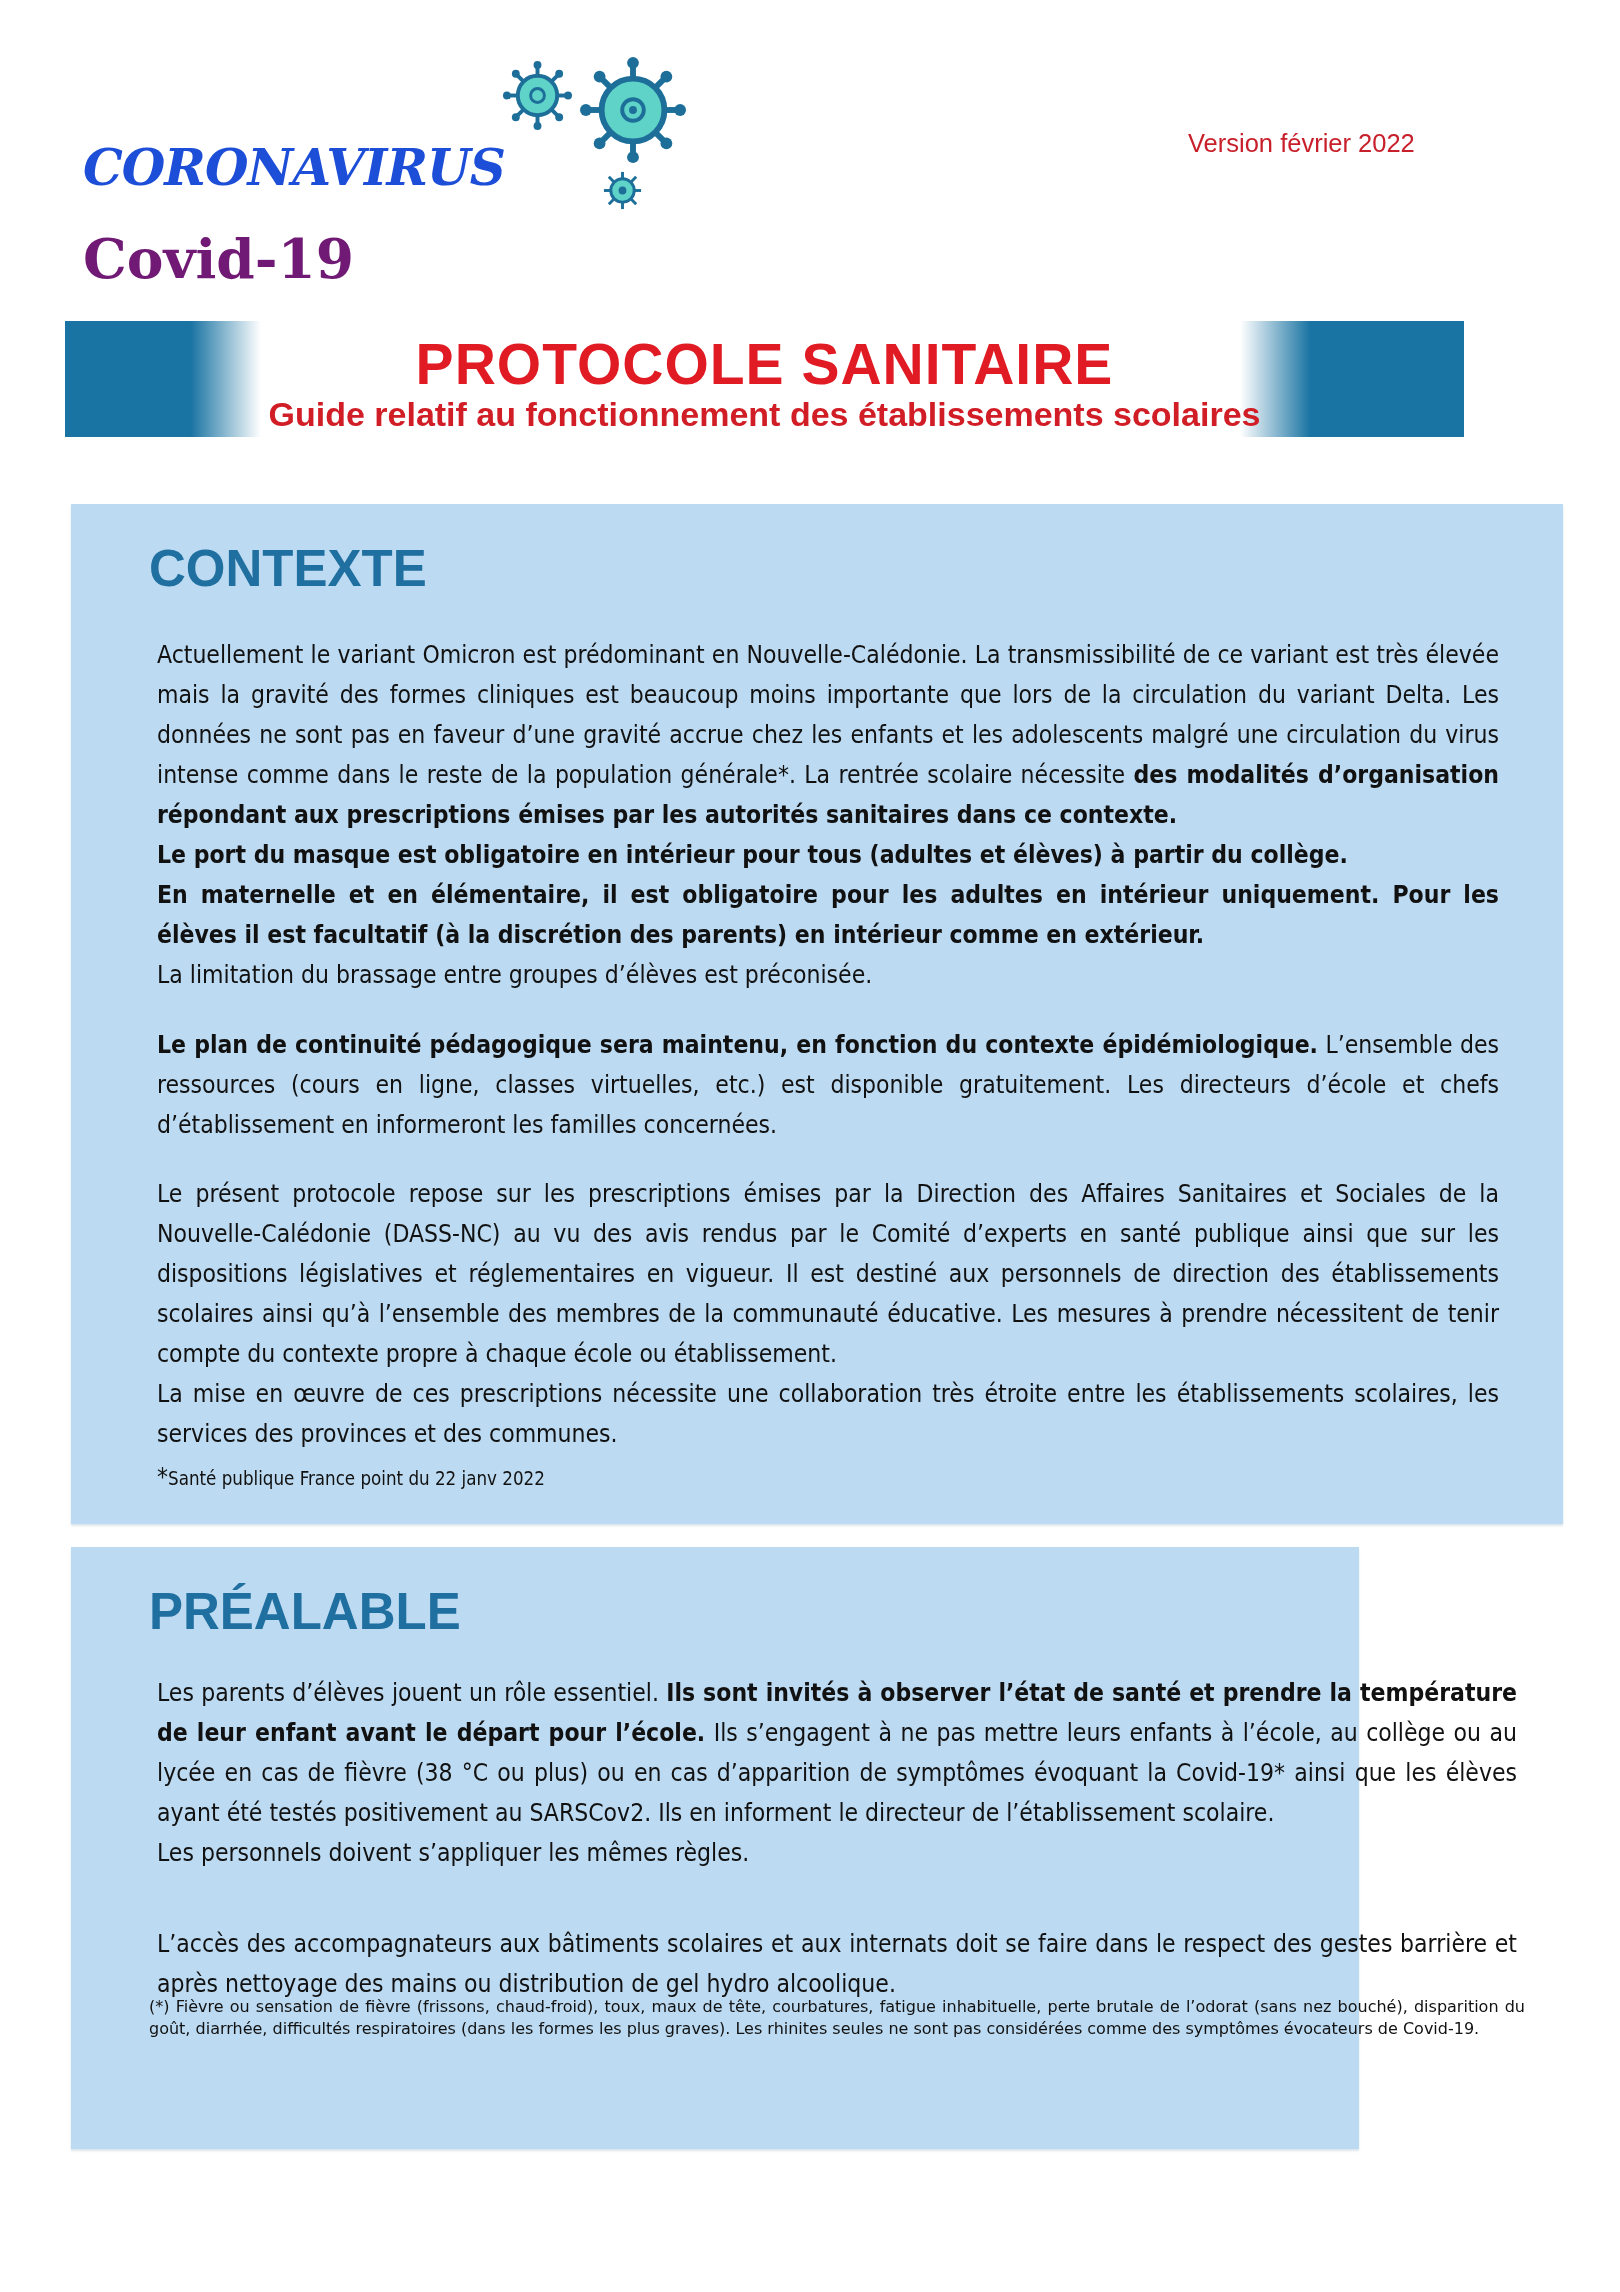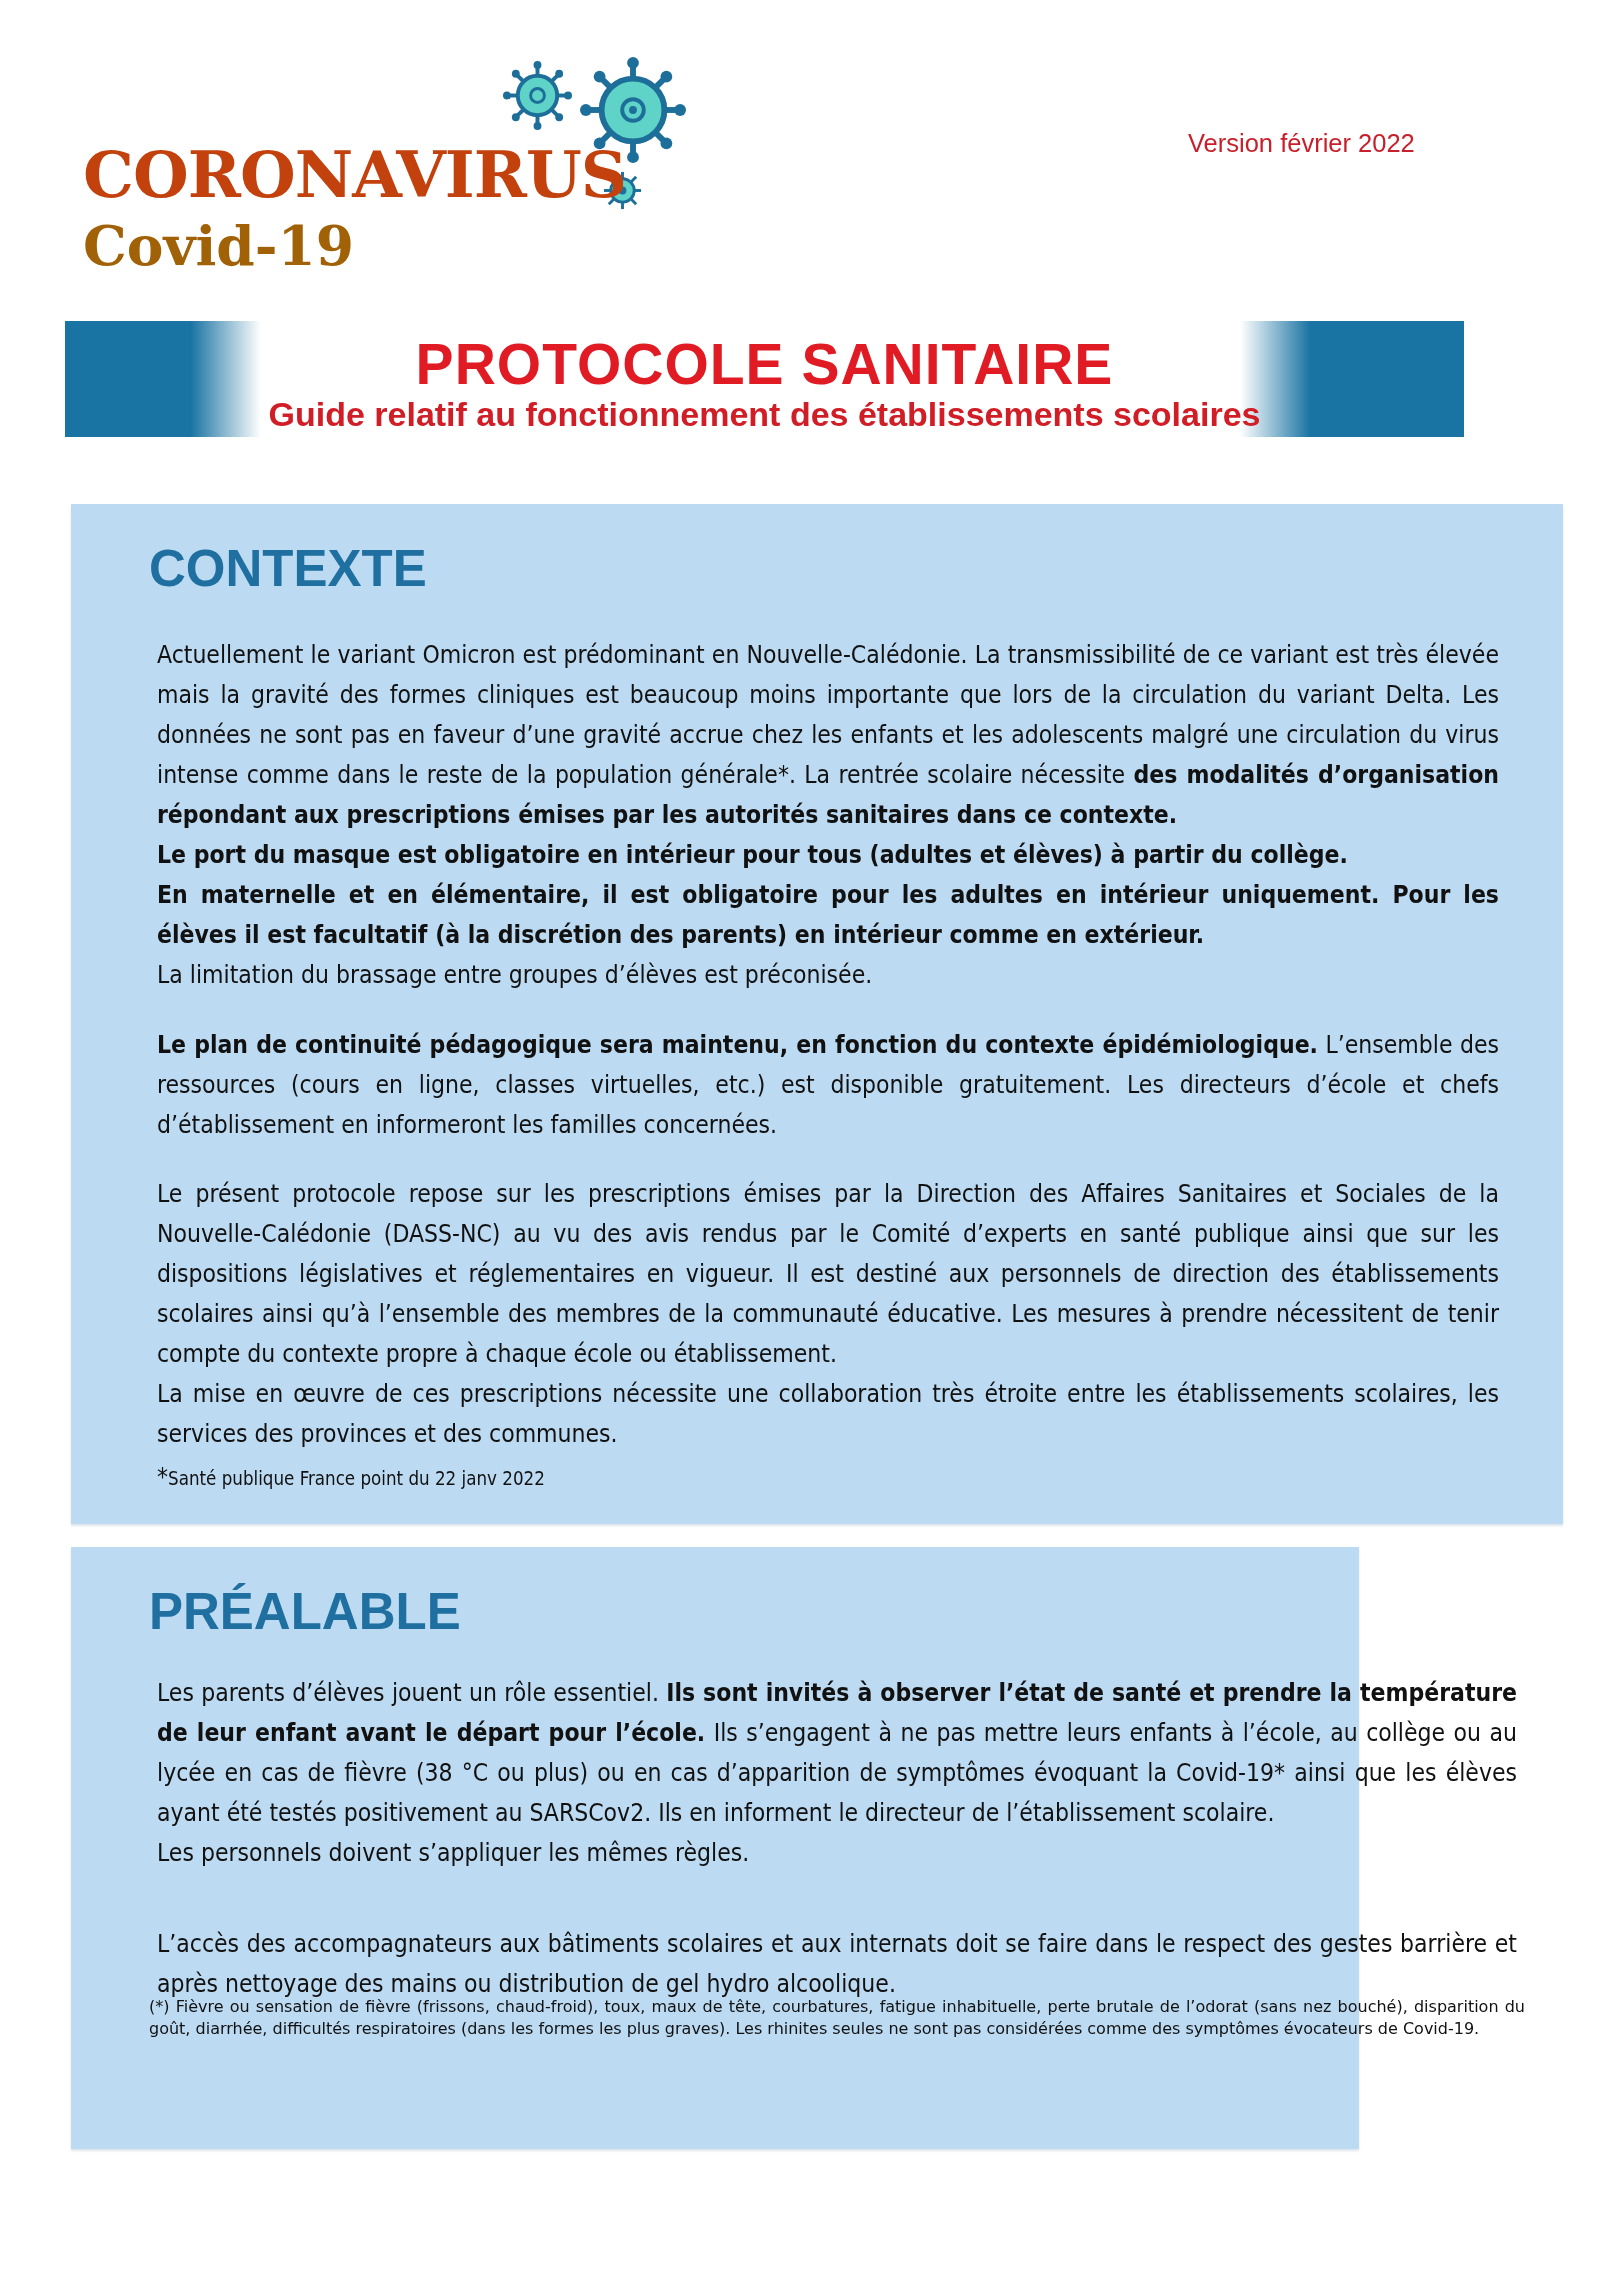--- a/index.html
+++ b/index.html
@@ -3,27 +3,27 @@
   <meta charset="utf-8">
   <style>
     html, body { margin: 0; padding: 0; background: #ffffff; }
     body {
       width: 1620px; height: 2293px; position: relative; overflow: hidden;
       font-family: "Liberation Sans", sans-serif; color: #111;
     }
     .logo { position: absolute; left: 83px; top: 61px; width: 608px; height: 225px; }
     .logo-word1 {
       position: absolute; left: 0; top: 82px;
-      font-family: "DejaVu Serif", serif; font-weight: bold; font-size: 64px;
-      color: #c2410c; letter-spacing: -1px; line-height: 1;
+      font-family: "DejaVu Serif", serif; font-weight: bold; font-size: 50px;
+      color: #1d4ed8; letter-spacing: -1px; line-height: 1; font-style: italic;
     }
     .logo-word2 {
-      position: absolute; left: 0; top: 157px;
+      position: absolute; left: 0; top: 170px;
       font-family: "DejaVu Serif", serif; font-weight: bold; font-size: 55px;
-      color: #a16207; line-height: 1;
+      color: #701a75; line-height: 1;
     }
     .virus { position: absolute; }
     .version {
       position: absolute; left: 1188px; top: 129px;
       font-size: 25.5px; color: #c8202a; text-align: right;
     }
     .banner {
       position: absolute; left: 65px; top: 321px; width: 1399px; height: 116px;
       background: linear-gradient(to right,
         #1a74a3 0%, #1a74a3 9%, #ffffff 14%, #ffffff 84%, #1a74a3 89%, #1a74a3 100%);

